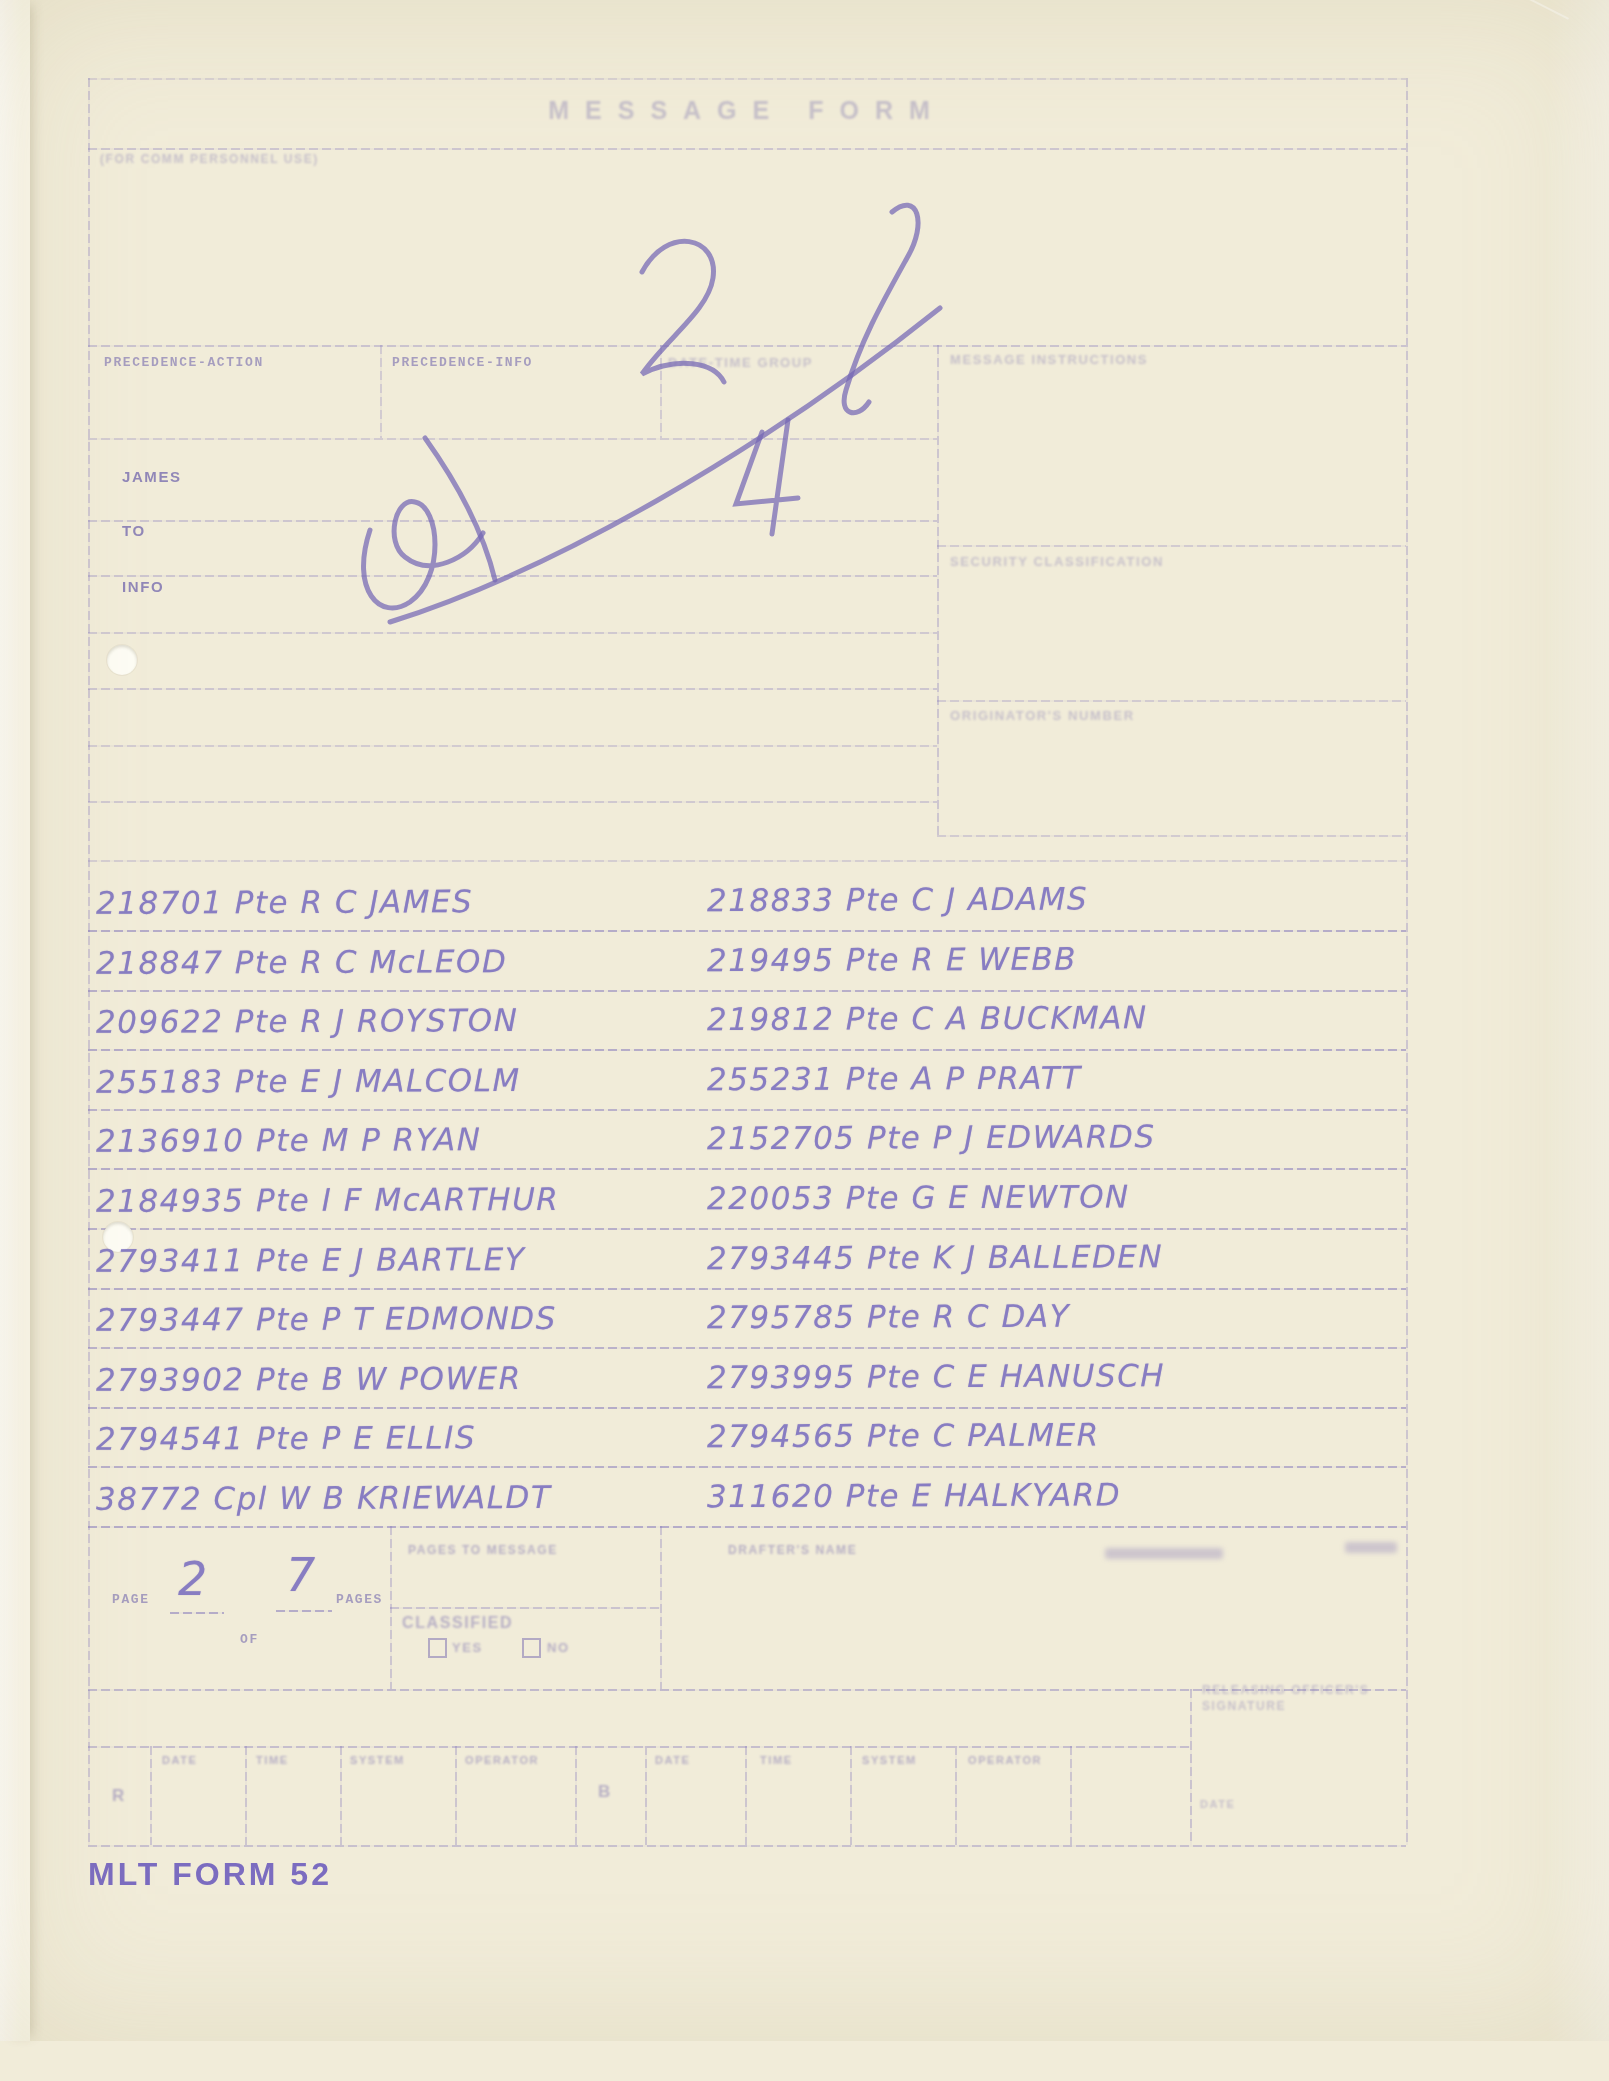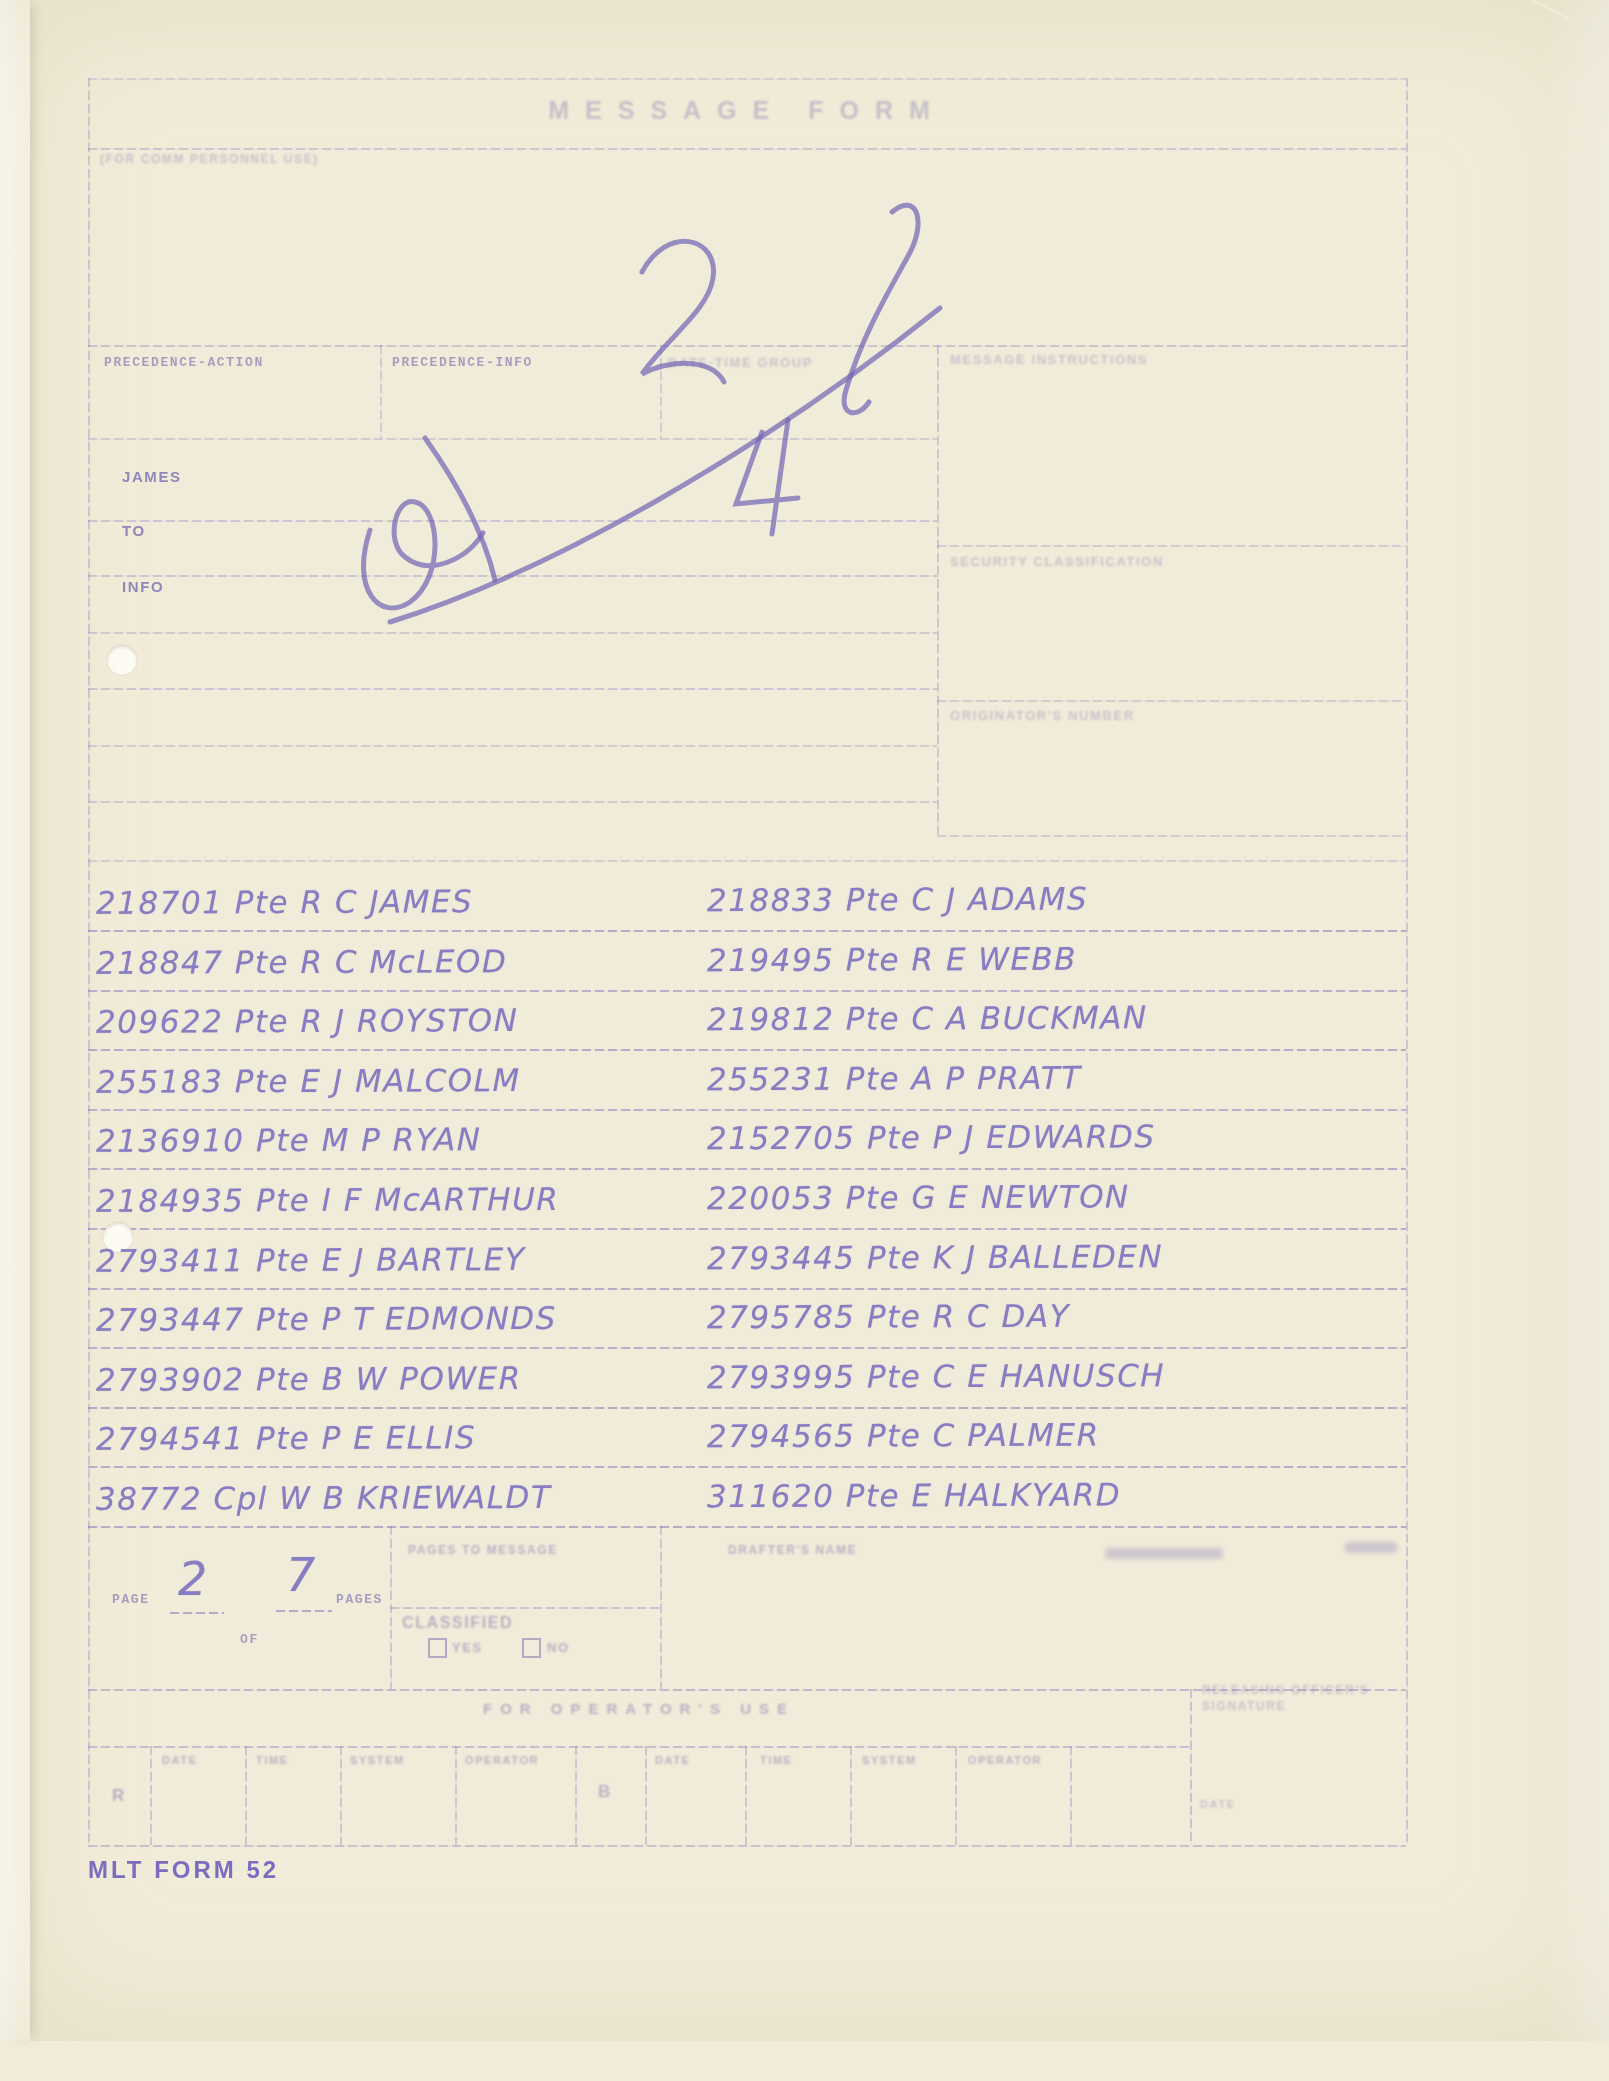--- a/index.html
+++ b/index.html
@@ -37,21 +37,21 @@
   .entry-row{position:absolute;left:96px;width:1300px;height:50px;display:flex;
       font-size:31px;letter-spacing:1.5px;transform:rotate(-.25deg);}
   .entry-row .e-l{width:47%;overflow:hidden;}
   .entry-row .e-r{flex:1;overflow:hidden;}
 
   .hole{position:absolute;width:30px;height:30px;border-radius:50%;background:#fdfcf4;
         box-shadow:inset 0 2px 3px rgba(70,60,30,.16),0 0 0 1px rgba(70,60,30,.05);}
 
   .cb{position:absolute;width:15px;height:16px;border:2px solid rgba(104,92,170,.45);filter:blur(.3px);}
 
-  .form-id{position:absolute;color:#7b6cc0;font-weight:bold;font-size:24px;letter-spacing:3px;
+  .form-id{position:absolute;color:#7b6cc0;font-weight:bold;font-size:32px;letter-spacing:3px;
         filter:blur(.35px);}
 
   .footer{position:absolute;left:0;right:0;bottom:0;height:40px;background:#0b0b0b;color:#ededed;}
   .footer span{position:absolute;top:6px;font-size:27px;letter-spacing:1px;transform:scaleX(.6);white-space:nowrap;}
   .footer .f-left{left:6px;transform-origin:0 0;}
   .footer .f-right{right:6px;transform-origin:100% 0;}
 
   svg.scribble{position:absolute;left:330px;top:190px;}
   svg.scribble path{fill:none;stroke:rgba(116,103,180,.72);stroke-width:5;stroke-linecap:round;}
 </style>
@@ -197,21 +197,20 @@
   <div class="stamp faint" style="left:402px;top:1614px;font-size:16px;">CLASSIFIED</div>
   <div class="cb" style="left:428px;top:1638px;"></div>
   <div class="stamp faint" style="left:452px;top:1640px;font-size:13px;">YES</div>
   <div class="cb" style="left:522px;top:1638px;"></div>
   <div class="stamp faint" style="left:547px;top:1640px;font-size:13px;">NO</div>
 
   <div class="stamp faint" style="left:728px;top:1543px;font-size:12px;">DRAFTER'S NAME</div>
   <div class="smudge" style="left:1105px;top:1548px;width:118px;"></div>
   <div class="smudge" style="left:1345px;top:1542px;width:52px;"></div>
 
-  <div class="stamp faint" style="left:88px;top:1700px;width:1102px;text-align:center;letter-spacing:8px;font-size:15px;">FOR OPERATOR'S USE</div>
   <div class="stamp vfaint" style="left:1202px;top:1682px;font-size:12px;white-space:normal;width:190px;line-height:1.35;">RELEASING OFFICER'S SIGNATURE</div>
   <div class="stamp vfaint" style="left:1200px;top:1798px;font-size:11px;">DATE</div>
 
   <div class="stamp faint" style="left:162px;top:1754px;font-size:11px;">DATE</div>
   <div class="stamp faint" style="left:256px;top:1754px;font-size:11px;">TIME</div>
   <div class="stamp faint" style="left:350px;top:1754px;font-size:11px;">SYSTEM</div>
   <div class="stamp faint" style="left:465px;top:1754px;font-size:11px;">OPERATOR</div>
   <div class="stamp faint" style="left:655px;top:1754px;font-size:11px;">DATE</div>
   <div class="stamp faint" style="left:760px;top:1754px;font-size:11px;">TIME</div>
   <div class="stamp faint" style="left:862px;top:1754px;font-size:11px;">SYSTEM</div>

